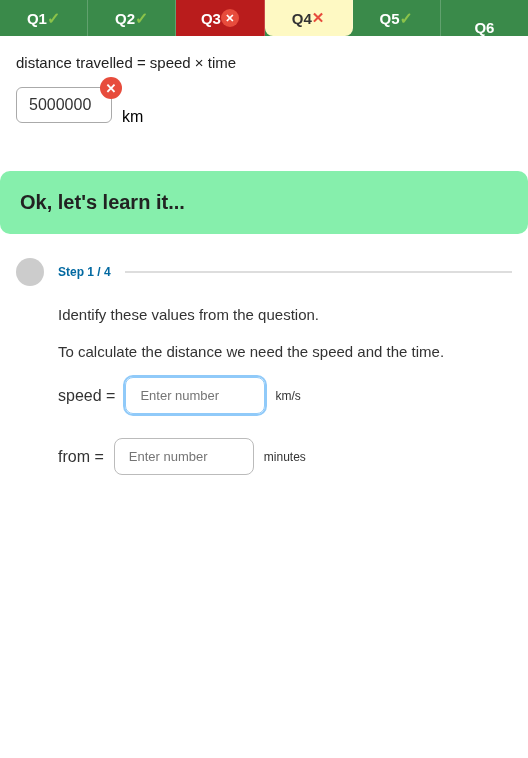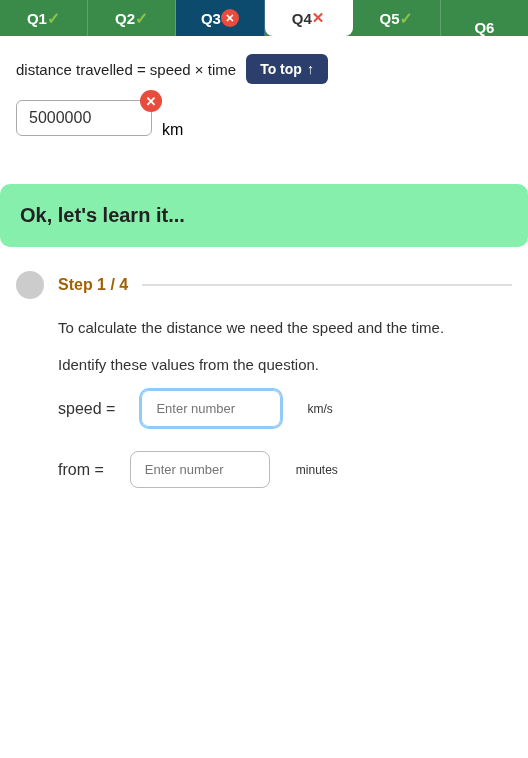--- a/index.html
+++ b/index.html
@@ -24,21 +24,21 @@
       align-items: center;
       justify-content: center;
       color: #fff;
       font-weight: 600;
       font-size: 15px;
       cursor: pointer;
       border-right: 1px solid rgba(255,255,255,0.2);
     }
     .tab:last-child { border-right: none; align-items: flex-end; }
     .tab.active-tab {
-      background: #ffffff;
+      background: #fef9c3;
       color: #333;
       border-radius: 0 0 8px 8px;
       position: relative;
       top: 0;
     }
     .tab-check { color: #8bc34a; font-size: 16px; }
     .tab-x-red {
       background: #e74c3c;
       color: white;
       border-radius: 50%;
@@ -60,21 +60,20 @@
     }
 
     .use-equation {
       font-size: 15px;
       color: #222;
       margin-bottom: 4px;
     }
     .equation-row {
       display: flex;
       align-items: center;
-      gap: 10px;
       flex-wrap: wrap;
       margin-bottom: 16px;
     }
     .equation-text {
       font-size: 15px;
       color: #222;
     }
     .to-top-btn {
       background: #2c3e6b;
       color: #fff;
@@ -98,21 +97,21 @@
       position: relative;
       display: inline-block;
       margin-bottom: 24px;
     }
     .answer-input-box {
       border: 1.5px solid #aaa;
       border-radius: 6px;
       padding: 8px 12px;
       font-size: 16px;
       color: #333;
-      width: 136px;
+      width: 96px;
       outline: none;
     }
     .error-badge {
       position: absolute;
       top: -10px;
       right: -10px;
       background: #e74c3c;
       color: white;
       border-radius: 50%;
       width: 22px;
@@ -155,23 +154,23 @@
       margin-bottom: 18px;
     }
     .step-circle {
       width: 28px;
       height: 28px;
       border-radius: 50%;
       background: #ccc;
       flex-shrink: 0;
     }
     .step-title {
-      font-size: 16px;
+      font-size: 12px;
       font-weight: 700;
-      color: #a16207;
+      color: #0369a1;
       flex-shrink: 0;
     }
     .step-line {
       flex: 1;
       height: 2px;
       background: #ddd;
     }
 
     .step-body {
       padding-left: 42px;
@@ -180,21 +179,21 @@
       font-size: 15px;
       color: #333;
       line-height: 1.5;
       margin-bottom: 14px;
     }
 
     
     .input-row {
       display: flex;
       align-items: center;
-      gap: 26px;
+      gap: 10px;
       margin-bottom: 24px;
     }
     .input-label {
       font-size: 16px;
       color: #333;
       white-space: nowrap;
     }
     .number-input {
       border: 1.5px solid #90caf9;
       border-radius: 8px;
@@ -222,21 +221,21 @@
   <div class="tab">
     <span>Q1</span>
     <span class="tab-check">✓</span>
   </div>
 
   <div class="tab">
     <span>Q2</span>
     <span class="tab-check">✓</span>
   </div>
 
-  <div class="tab" style="background:#0c4a6e;">
+  <div class="tab" style="background:#b91c1c;">
     <span>Q3</span>
     <span class="tab-x-red">✕</span>
   </div>
 
   <div class="tab active-tab">
     <span>Q4</span>
     <span class="tab-x-dark" style="color:#e74c3c; font-weight:bold;">✕</span>
   </div>
 
   <div class="tab">
@@ -248,24 +247,20 @@
     <span>Q6</span>
   </div>
 
 </div>
 
 <div class="content">
 
 
   <div class="equation-row">
     <span class="equation-text">distance travelled = speed × time</span>
-    <button class="to-top-btn">
-      <span>To top</span>
-      <span class="to-top-arrow">↑</span>
-    </button>
   </div>
 
   <div style="display:flex; align-items:center; gap:10px; margin-bottom: 24px;">
     <div class="answer-area">
       <input class="answer-input-box" type="text" value="5000000" style="">
       <div class="error-badge">✕</div>
     </div>
     <span class="answer-unit">km</span>
   </div>
 
@@ -276,22 +271,22 @@
   <div class="steps-section">
 
     <div class="step-header">
       <div class="step-circle"></div>
       <span class="step-title">Step 1 / 4</span>
       <div class="step-line"></div>
     </div>
 
     <div class="step-body">
 
+      <p class="step-para">Identify these values from the question.</p>
       <p class="step-para">To calculate the distance we need the speed and the time.</p>
-      <p class="step-para">Identify these values from the question.</p>
 
       <div class="input-row">
         <span class="input-label">speed =</span>
         <input class="number-input" type="text" placeholder="Enter number" style="">
         <span class="input-unit">km/s</span>
       </div>
 
       <div class="input-row">
         <span class="input-label">from =</span>
         <input class="number-input plain" type="text" placeholder="Enter number" style="">

